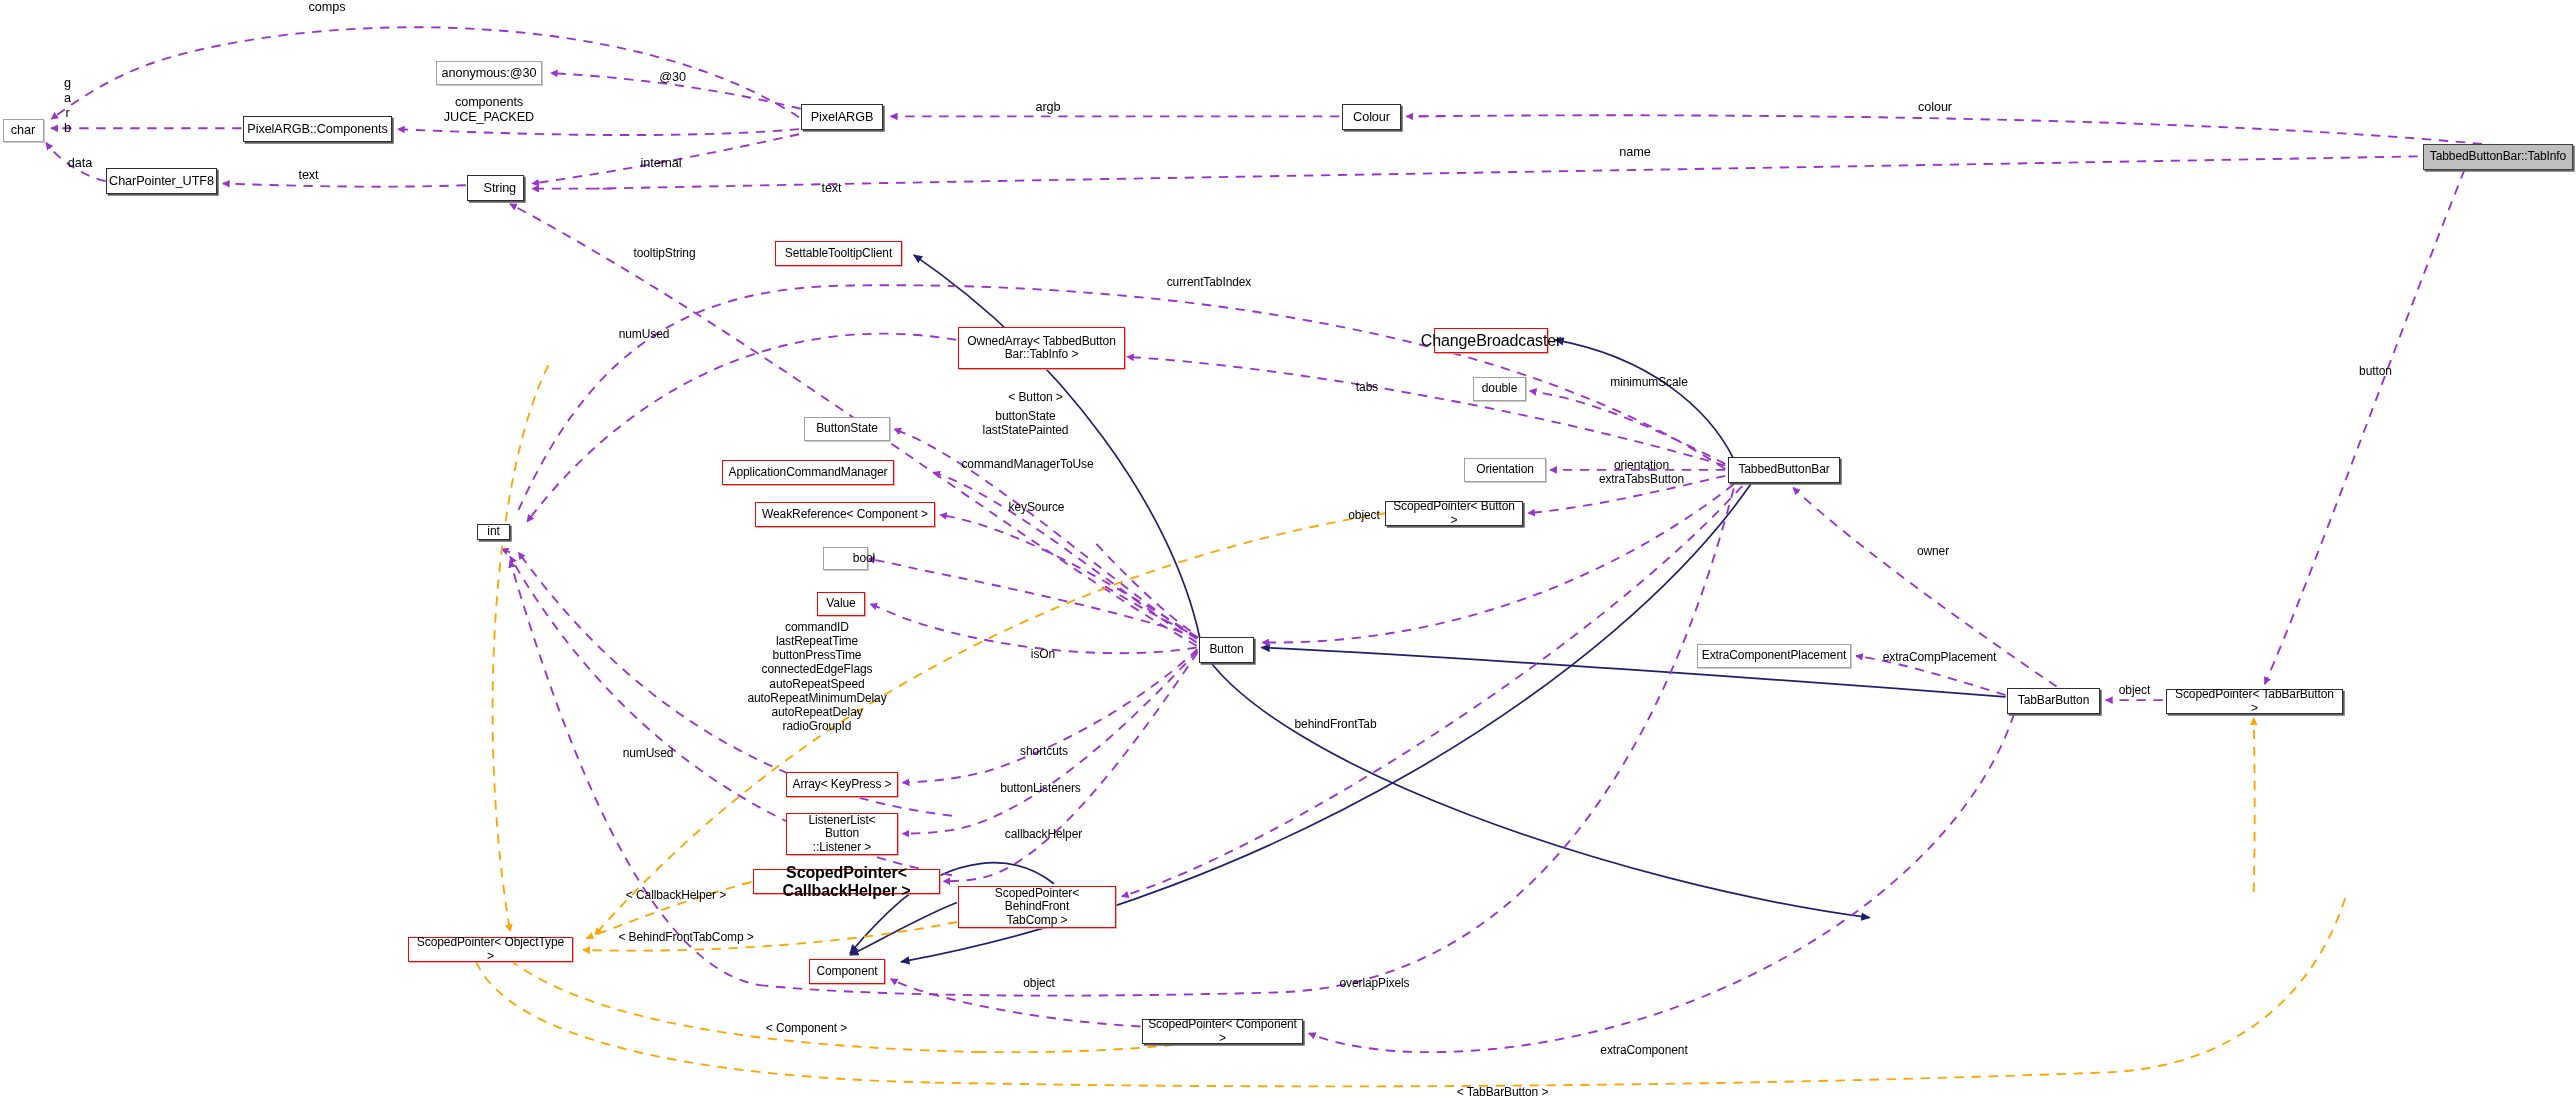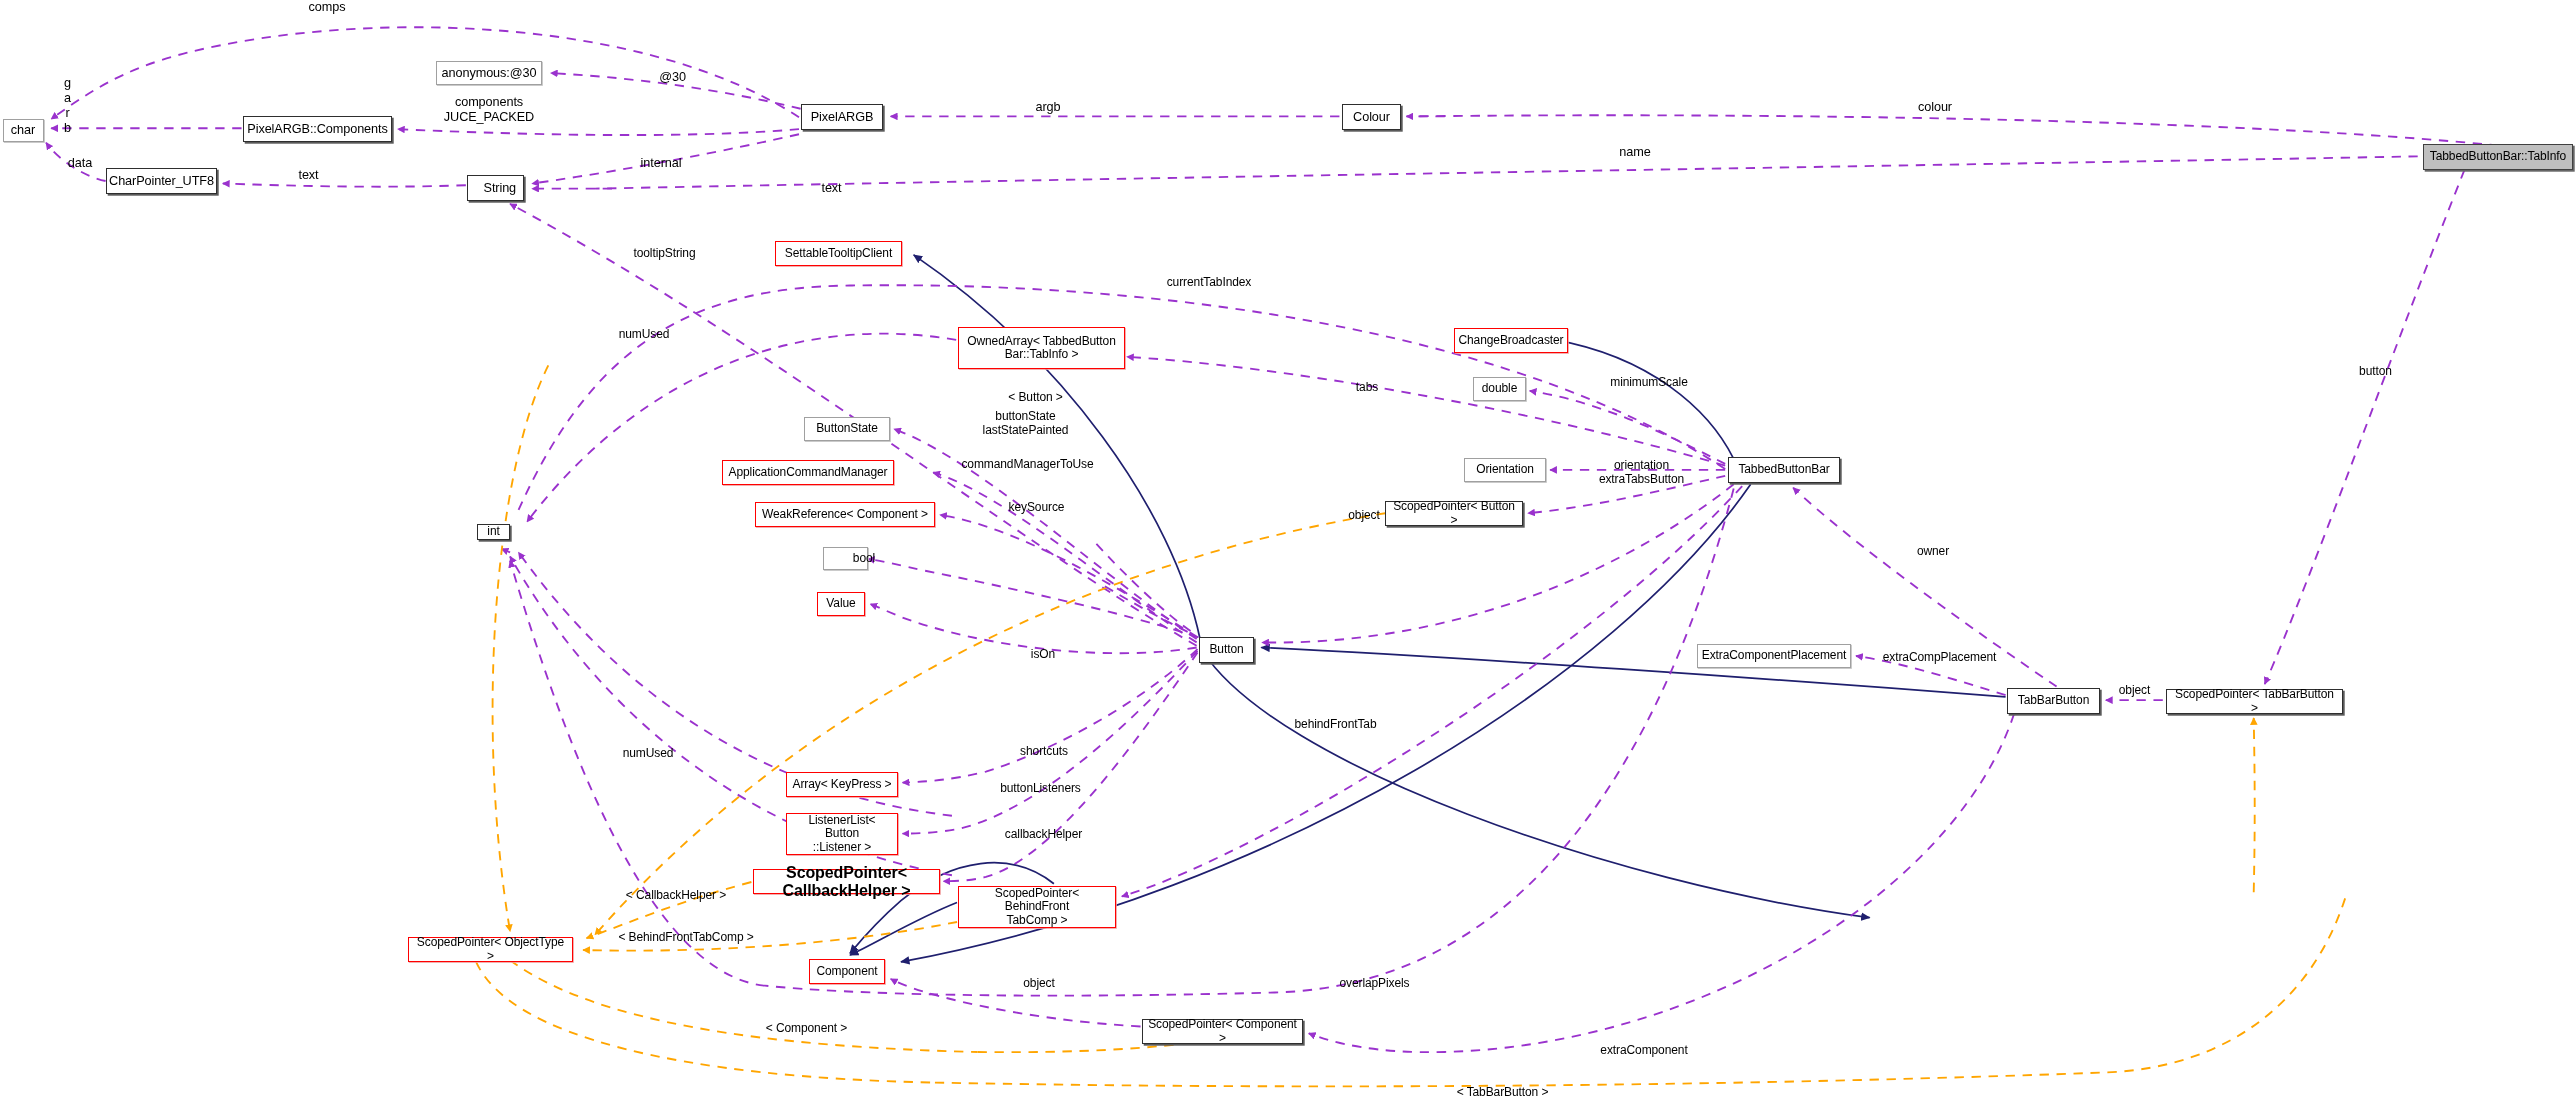--- a/index.html
+++ b/index.html
@@ -179,21 +179,21 @@
 
 <div class="node plain" style="left: 2.5px; top: 119px; width: 41px; height: 23px; font-size: 12.7px;">char</div>
     <div class="node dark" style="left: 243px; top: 116px; width: 149px; height: 25.5px; font-size: 12.7px;">PixelARGB::Components</div>
     <div class="node dark" style="left: 106px; top: 168px; width: 111px; height: 25.5px; font-size: 12.7px;">CharPointer_UTF8</div>
     <div class="node plain" style="left: 436px; top: 61px; width: 106px; height: 24px; font-size: 12.7px;">anonymous:@30</div>
     <div class="node dark" style="left: 801px; top: 104px; width: 82px; height: 25.5px; font-size: 12.7px;">PixelARGB</div>
     <div class="node dark" style="left: 467px; top: 175px; width: 57px; height: 25.5px; font-size: 12.7px; padding-left: 12px;">String</div>
     <div class="node dark" style="left: 1342px; top: 104px; width: 59px; height: 25.5px; font-size: 12.7px;">Colour</div>
     <div class="node current" style="left: 2423px; top: 144px; width: 150px; height: 25.5px; font-size: 12px;">TabbedButtonBar::TabInfo</div>
     <div class="node red" style="left: 775px; top: 241px; width: 127px; height: 25px; font-size: 12px;">SettableTooltipClient</div>
-    <div class="node red" style="left: 1434px; top: 328px; width: 114px; height: 25px; font-size: 12px; margin-left: 20px;">ChangeBroadcaster</div>
+    <div class="node red" style="left: 1434px; top: 328px; width: 114px; height: 25px; font-size: 16px;">ChangeBroadcaster</div>
     <div class="node red" style="left: 958px; top: 327px; width: 167px; height: 42px; font-size: 12px;">OwnedArray&lt; TabbedButton
 Bar::TabInfo &gt;</div>
     <div class="node plain" style="left: 1473px; top: 377px; width: 53px; height: 24px; font-size: 12px;">double</div>
     <div class="node plain" style="left: 804px; top: 417px; width: 86px; height: 24px; font-size: 12px;">ButtonState</div>
     <div class="node plain" style="left: 1464px; top: 458px; width: 82px; height: 24px; font-size: 12px;">Orientation</div>
     <div class="node dark" style="left: 1728px; top: 457px; width: 112px; height: 25.5px; font-size: 12px;">TabbedButtonBar</div>
     <div class="node red" style="left: 722px; top: 460px; width: 172px; height: 25px; font-size: 12px;">ApplicationCommandManager</div>
     <div class="node red" style="left: 755px; top: 502px; width: 180px; height: 25px; font-size: 12px;">WeakReference&lt; Component &gt;</div>
     <div class="node dark" style="left: 1385px; top: 501px; width: 138px; height: 25px; font-size: 12px;">ScopedPointer&lt; Button &gt;</div>
     <div class="node dark" style="left: 477px; top: 524px; width: 33px; height: 16px; font-size: 12px;">int</div>
@@ -235,20 +235,28 @@
     <div class="edge-label" style="left: 1594px; top: 376px; width: 110px; font-size: 12px;">minimumScale</div>
     <div class="edge-label" style="left: 992px; top: 391px; width: 87px; font-size: 12px;">&lt; Button &gt;</div>
     <div class="edge-label" style="left: 955px; top: 410px; width: 141px; font-size: 12px;">buttonState
 lastStatePainted</div>
     <div class="edge-label" style="left: 1577px; top: 459px; width: 129px; font-size: 12px;">orientation
 extraTabsButton</div>
     <div class="edge-label" style="left: 946px; top: 458px; width: 163px; font-size: 12px;">commandManagerToUse</div>
     <div class="edge-label" style="left: 994px; top: 501px; width: 85px; font-size: 12px;">keySource</div>
     <div class="edge-label" style="left: 1336px; top: 509px; width: 56px; font-size: 12px;">object</div>
     <div class="edge-label" style="left: 1905px; top: 545px; width: 56px; font-size: 12px;">owner</div>
+    <div class="edge-label vstack" style="left: 727px; top: 620px; width: 180px; font-size: 12px;">commandID
+lastRepeatTime
+buttonPressTime
+connectedEdgeFlags
+autoRepeatSpeed
+autoRepeatMinimumDelay
+autoRepeatDelay
+radioGroupId</div>
     <div class="edge-label" style="left: 1863px; top: 651px; width: 153px; font-size: 12px;">extraCompPlacement</div>
     <div class="edge-label" style="left: 1022px; top: 648px; width: 42px; font-size: 12px;">isOn</div>
     <div class="edge-label" style="left: 2109px; top: 684px; width: 51px; font-size: 12px;">object</div>
     <div class="edge-label" style="left: 1275px; top: 718px; width: 121px; font-size: 12px;">behindFrontTab</div>
     <div class="edge-label" style="left: 609px; top: 747px; width: 78px; font-size: 12px;">numUsed</div>
     <div class="edge-label" style="left: 1003px; top: 745px; width: 82px; font-size: 12px;">shortcuts</div>
     <div class="edge-label" style="left: 980px; top: 782px; width: 121px; font-size: 12px;">buttonListeners</div>
     <div class="edge-label" style="left: 984px; top: 828px; width: 119px; font-size: 12px;">callbackHelper</div>
     <div class="edge-label" style="left: 607px; top: 889px; width: 138px; font-size: 12px;">&lt; CallbackHelper &gt;</div>
     <div class="edge-label" style="left: 595px; top: 931px; width: 182px; font-size: 12px;">&lt; BehindFrontTabComp &gt;</div>

